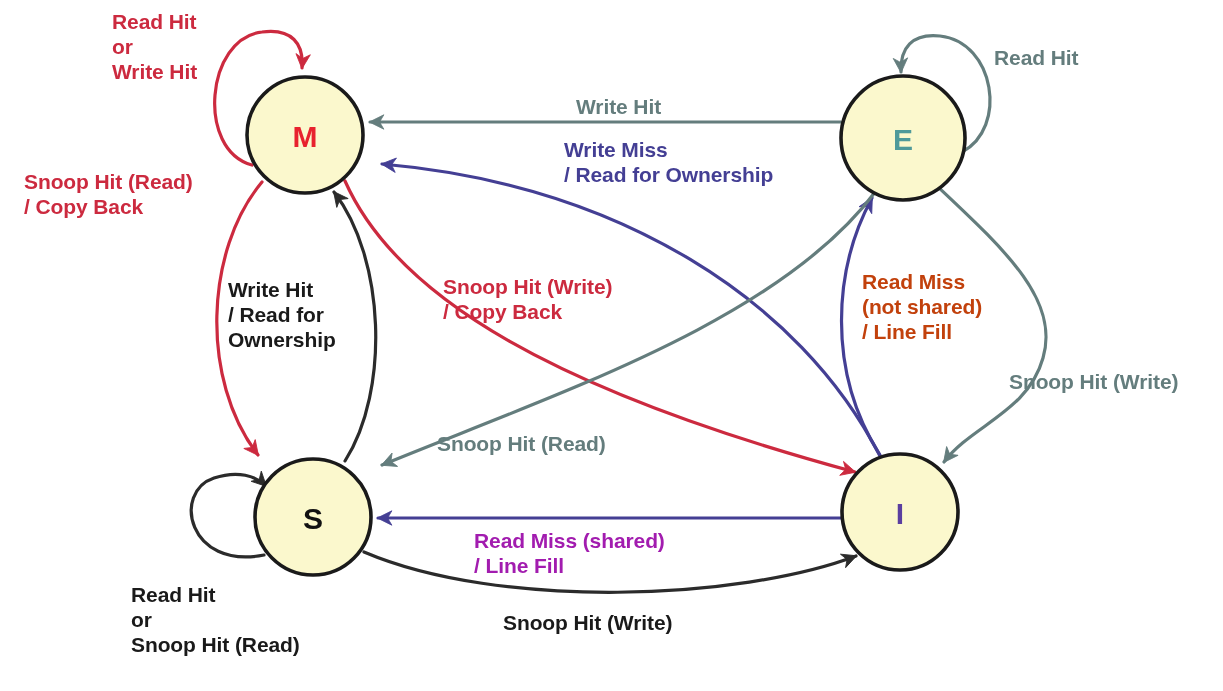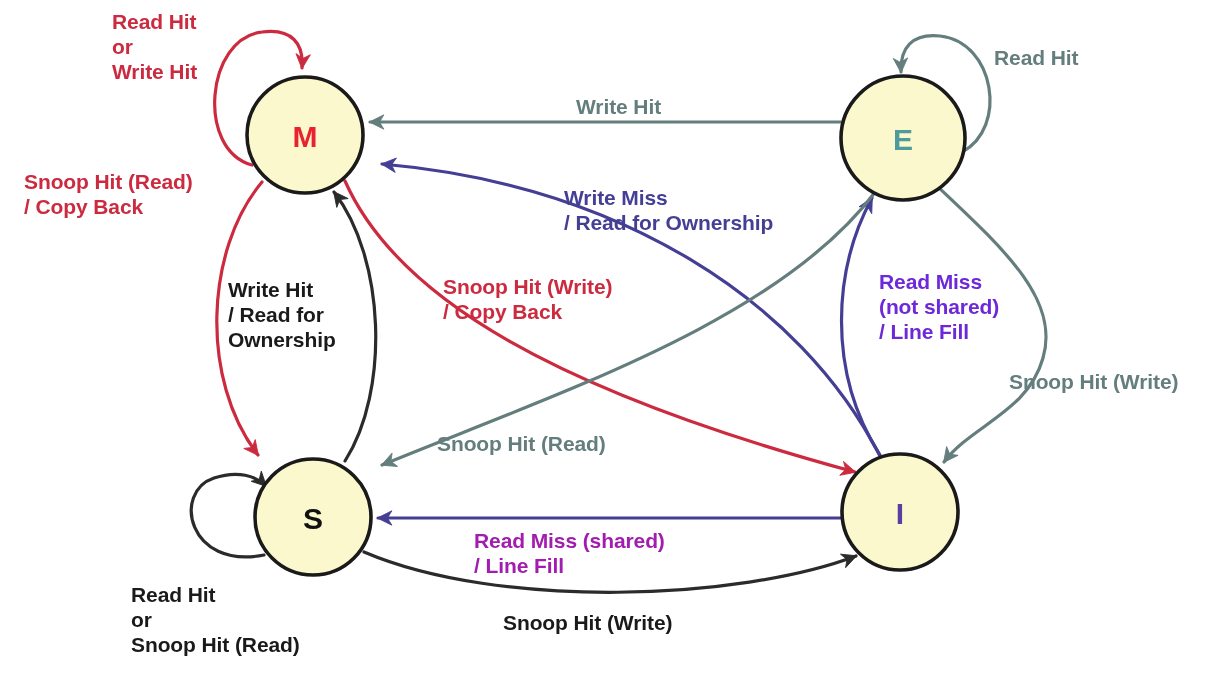--- a/index.html
+++ b/index.html
@@ -115,31 +115,31 @@
       <circle class="node-circle" cx="900" cy="512" r="58"></circle>
       <text class="node-label" id="lbl-I" x="900" y="513" fill="#5a3fa0">I</text>
     </g>
 
   </svg>
 
   <div class="edge-label" id="el-0" style="left: 112px; top: 10px; color: rgb(204, 42, 63);">Read Hit
 or
 Write Hit</div>
   <div class="edge-label" id="el-1" style="left: 576px; top: 95px; color: rgb(100, 125, 125);">Write Hit</div>
-  <div class="edge-label" id="el-2" style="left: 564px; top: 138px; color: rgb(68, 63, 148); margin-top: 48px;">Write Miss
+  <div class="edge-label" id="el-2" style="left: 564px; top: 138px; color: rgb(68, 63, 148);">Write Miss
 / Read for Ownership</div>
   <div class="edge-label" id="el-3" style="left: 994px; top: 46px; color: rgb(100, 125, 125);">Read Hit</div>
   <div class="edge-label" id="el-4" style="left: 24px; top: 170px; color: rgb(204, 42, 63);">Snoop Hit (Read)
 / Copy Back</div>
   <div class="edge-label" id="el-5" style="left: 228px; top: 278px; color: rgb(26, 26, 26);">Write Hit
 / Read for
 Ownership</div>
   <div class="edge-label" id="el-6" style="left: 443px; top: 275px; color: rgb(204, 42, 63);">Snoop Hit (Write)
 / Copy Back</div>
-  <div class="edge-label" id="el-7" style="left: 862px; top: 270px; color: #6d28d9; margin-left: 17px;">Read Miss
+  <div class="edge-label" id="el-7" style="left: 862px; top: 270px; color: #c2410c;">Read Miss
 (not shared)
 / Line Fill</div>
   <div class="edge-label" id="el-8" style="left: 437px; top: 432px; color: rgb(100, 125, 125);">Snoop Hit (Read)</div>
   <div class="edge-label" id="el-9" style="left: 1009px; top: 370px; color: rgb(100, 125, 125);">Snoop Hit (Write)</div>
   <div class="edge-label" id="el-10" style="left: 474px; top: 529px; color: #a21caf;">Read Miss (shared)
 / Line Fill</div>
   <div class="edge-label" id="el-11" style="left: 503px; top: 611px; color: rgb(26, 26, 26);">Snoop Hit (Write)</div>
   <div class="edge-label" id="el-12" style="left: 131px; top: 583px; color: rgb(26, 26, 26);">Read Hit
 or
 Snoop Hit (Read)</div>

